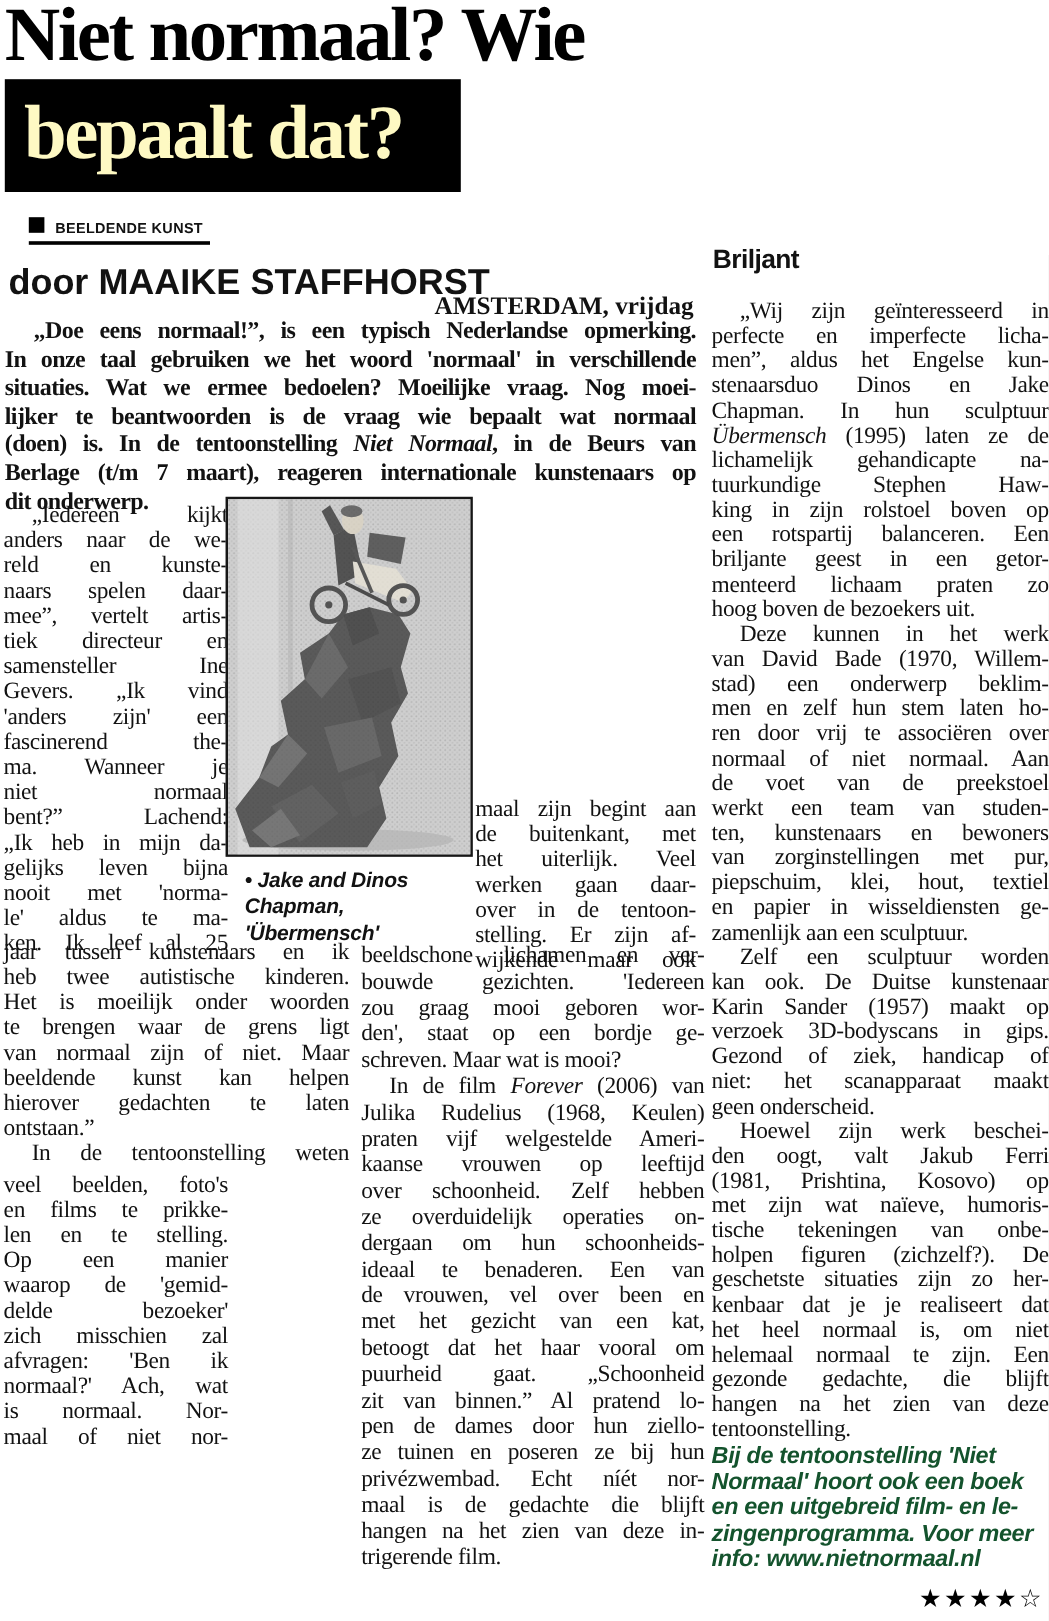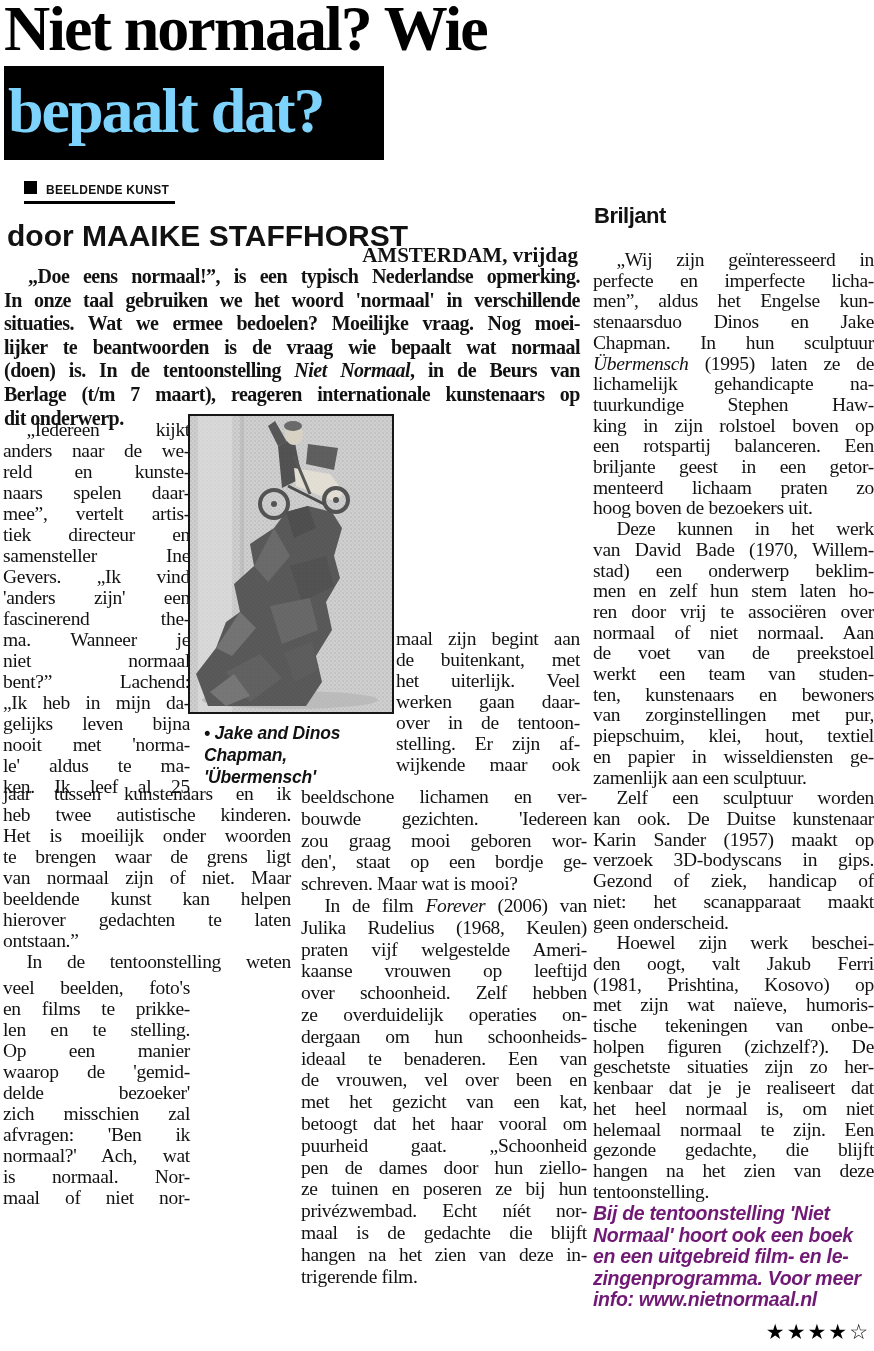--- a/index.html
+++ b/index.html
@@ -12,21 +12,21 @@
   
   #headline-1{
     left:4px;top:-6px;width:620px;
     font-family:"Liberation Serif",serif;font-weight:bold;
     font-size:64px;line-height:70px;letter-spacing:-2px;color:#000;
   }
   #headline-box{
     left:4px;top:66px;width:380px;height:94px;background:#000;
   }
   #headline-2{
-    padding-left:4px;color:#7dd3fc;
+    padding-left:16px;color:#fef9c3;
     font-family:"Liberation Serif",serif;font-weight:bold;
     font-size:64px;line-height:90px;letter-spacing:-2px;
   }
   
   #kicker{
     left:24px;top:181px;
     font-family:"Liberation Sans",sans-serif;font-weight:bold;
     font-size:12px;letter-spacing:.3px;
     border-bottom:3px solid #000;padding:0 6px 4px 0;
   }
@@ -45,41 +45,41 @@
   .justify .line{text-align:justify;text-align-last:justify;}
   .justify .para .line:last-child{text-align-last:left;}
   .justify.cont .para:last-child .line:last-child{text-align-last:justify;}
   .para + .para .line:first-child{text-indent:1.2em;}
   .indent-first .para:first-child .line:first-child{text-indent:1.2em;}
   #intro{
     left:4px;top:265px;width:576px;
     font-weight:bold;font-size:20px;line-height:23.6px;letter-spacing:-0.5px;
   }
   #col-left-top{left:3px;top:419px;width:187px;}
-  #col-beside-photo{left:396px;top:628px;width:184px;}
+  #col-beside-photo{left:396px;top:664px;width:184px;}
   #col-left-mid{left:3px;top:783px;width:288px;}
   #col-left-bottom{left:3px;top:977px;width:187px;}
   #col-middle-bottom{left:301px;top:786px;width:286px;line-height:21.8px;}
   
   #photo{left:188px;top:414px;width:202px;height:296px;border:2px solid #161616;background:#cdcdcd;}
   #caption{
     left:204px;top:722px;width:186px;
     font-family:"Liberation Sans",sans-serif;font-weight:bold;font-style:italic;
     font-size:17.5px;line-height:22px;letter-spacing:-0.2px;
   }
   
   #right-heading{
     left:594px;top:203px;width:280px;
     font-family:"Liberation Sans",sans-serif;font-weight:bold;font-size:22px;letter-spacing:-0.5px;
   }
   #right-body{left:593px;top:250px;width:281px;line-height:20.7px;}
   #right-note{
     left:593px;top:1203px;width:281px;
     font-family:"Liberation Sans",sans-serif;font-weight:bold;font-style:italic;
-    font-size:19.5px;line-height:21.5px;letter-spacing:-0.3px;color:#701a75;
+    font-size:19.5px;line-height:21.5px;letter-spacing:-0.3px;color:#14532d;
   }
   #rating{
     left:593px;top:1320px;width:277px;text-align:right;
     font-size:21px;letter-spacing:2px;color:#000;
   }
 </style>
 </head>
 <body>
 
 <div id="page">
@@ -238,20 +238,21 @@
         <div class="line">praten vijf welgestelde Ameri-</div>
         <div class="line">kaanse vrouwen op leeftijd</div>
         <div class="line">over schoonheid. Zelf hebben</div>
         <div class="line">ze overduidelijk operaties on-</div>
         <div class="line">dergaan om hun schoonheids-</div>
         <div class="line">ideaal te benaderen. Een van</div>
         <div class="line">de vrouwen, vel over been en</div>
         <div class="line">met het gezicht van een kat,</div>
         <div class="line">betoogt dat het haar vooral om</div>
         <div class="line">puurheid gaat. „Schoonheid</div>
+        <div class="line">zit van binnen.” Al pratend lo-</div>
         <div class="line">pen de dames door hun ziello-</div>
         <div class="line">ze tuinen en poseren ze bij hun</div>
         <div class="line">privézwembad. Echt níét nor-</div>
         <div class="line">maal is de gedachte die blijft</div>
         <div class="line">hangen na het zien van deze in-</div>
         <div class="line">trigerende film.</div>
       </div>
     </div>
 
   <div class="abs" id="right-heading">Briljant</div>

